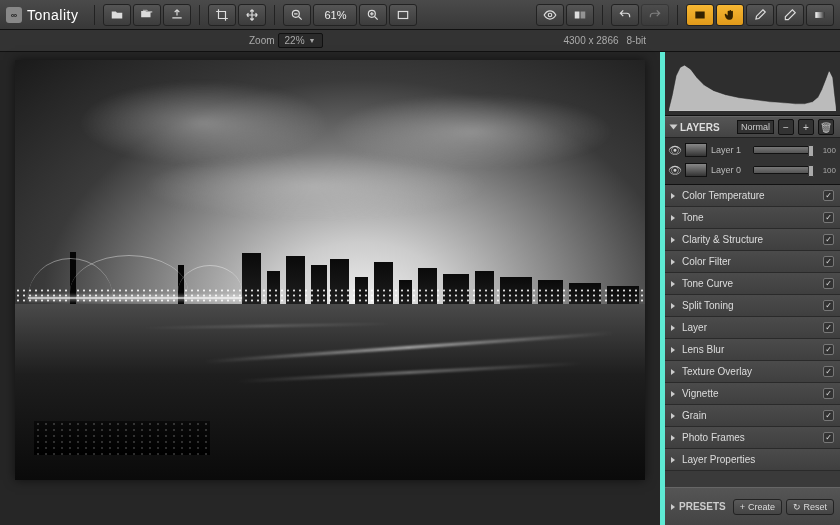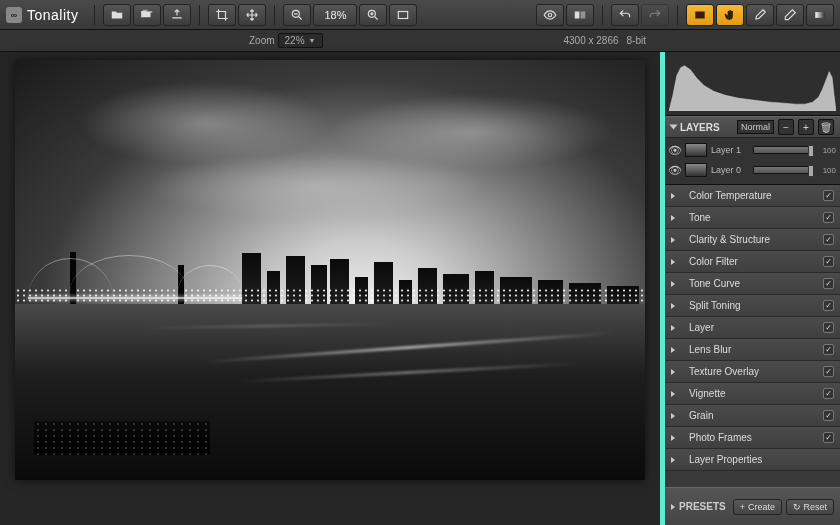--- a/index.html
+++ b/index.html
@@ -57,21 +57,21 @@
 .layer-row { display:flex; align-items:center; gap:4px; height:18px; margin-bottom:2px; }
 .eye { width:12px; height:12px; display:flex;align-items:center;justify-content:center; }
 .thumb { width:22px; height:14px; background:linear-gradient(#888,#333); border:1px solid #111; }
 .lname { font-size:9px; color:#bbb; width:38px; white-space:nowrap; overflow:hidden; }
 .opslider { flex:1; height:8px; background:#222; border:1px solid #111; position:relative; border-radius:2px; }
 .opslider .fill { position:absolute; inset:0; background:linear-gradient(#777,#555); }
 .opslider .knob { position:absolute; right:-1px; top:-2px; width:6px; height:12px; background:#aaa; border:1px solid #333; border-radius:1px; }
 .opval { font-size:8px; color:#aaa; width:18px; text-align:right; }
 
 .adjust-list { flex:1; overflow:auto; }
-.adj-row { height: 22px; background: linear-gradient(#4b4b4b,#3f3f3f); border-bottom: 1px solid #2a2a2a; display:flex; align-items:center; padding: 0 6px; gap:14px; cursor:pointer; }
+.adj-row { height: 22px; background: linear-gradient(#4b4b4b,#3f3f3f); border-bottom: 1px solid #2a2a2a; display:flex; align-items:center; padding: 0 6px; gap:7px; cursor:pointer; }
 .adj-row .tri { width:0;height:0;border-top:3px solid transparent;border-bottom:3px solid transparent;border-left:4px solid #ccc; }
 .adj-row .name { flex:1; font-size:10px; color:#ddd; }
 .adj-row .chk { width:11px; height:11px; border:1px solid #777; border-radius:2px; display:flex;align-items:center;justify-content:center; font-size:8px; color:#ddd; background:#333; }
 
 .presets-bar { height: 38px; background: linear-gradient(#555,#444); border-top:1px solid #666; display:flex; align-items:center; padding:0 6px; gap:4px; }
 .presets-bar .ptitle { font-weight:bold; font-size:10px; flex:1; display:flex;align-items:center;gap:4px; }
 .pill-btn { background:linear-gradient(#5a5a5a,#444); border:1px solid #222; border-radius:3px; padding:2px 6px; font-size:9px; color:#ddd; display:flex; align-items:center; gap:3px; cursor:pointer; }
 </style>
 </head>
 <body>
@@ -115,21 +115,21 @@
   </div>
   <div class="sep"></div>
   <div class="tgroup">
     <div class="tbtn">
         <svg viewBox="0 0 24 24" fill="none" stroke="currentColor" stroke-width="2">
           <circle cx="10" cy="10" r="6"></circle>
           <path d="M15 15l5 5M7 10h6"></path>
         </svg>
       </div>
     <div class="tbtn" style="width:44px">
-        <span class="tlabel">18%</span>
+        <span class="tlabel">61%</span>
       </div>
     <div class="tbtn">
         <svg viewBox="0 0 24 24" fill="none" stroke="currentColor" stroke-width="2">
           <circle cx="10" cy="10" r="6"></circle>
           <path d="M15 15l5 5M7 10h6M10 7v6"></path>
         </svg>
       </div>
     <div class="tbtn">
         <svg viewBox="0 0 24 24" fill="none" stroke="currentColor" stroke-width="2">
           <rect x="4" y="6" width="16" height="12"></rect>

